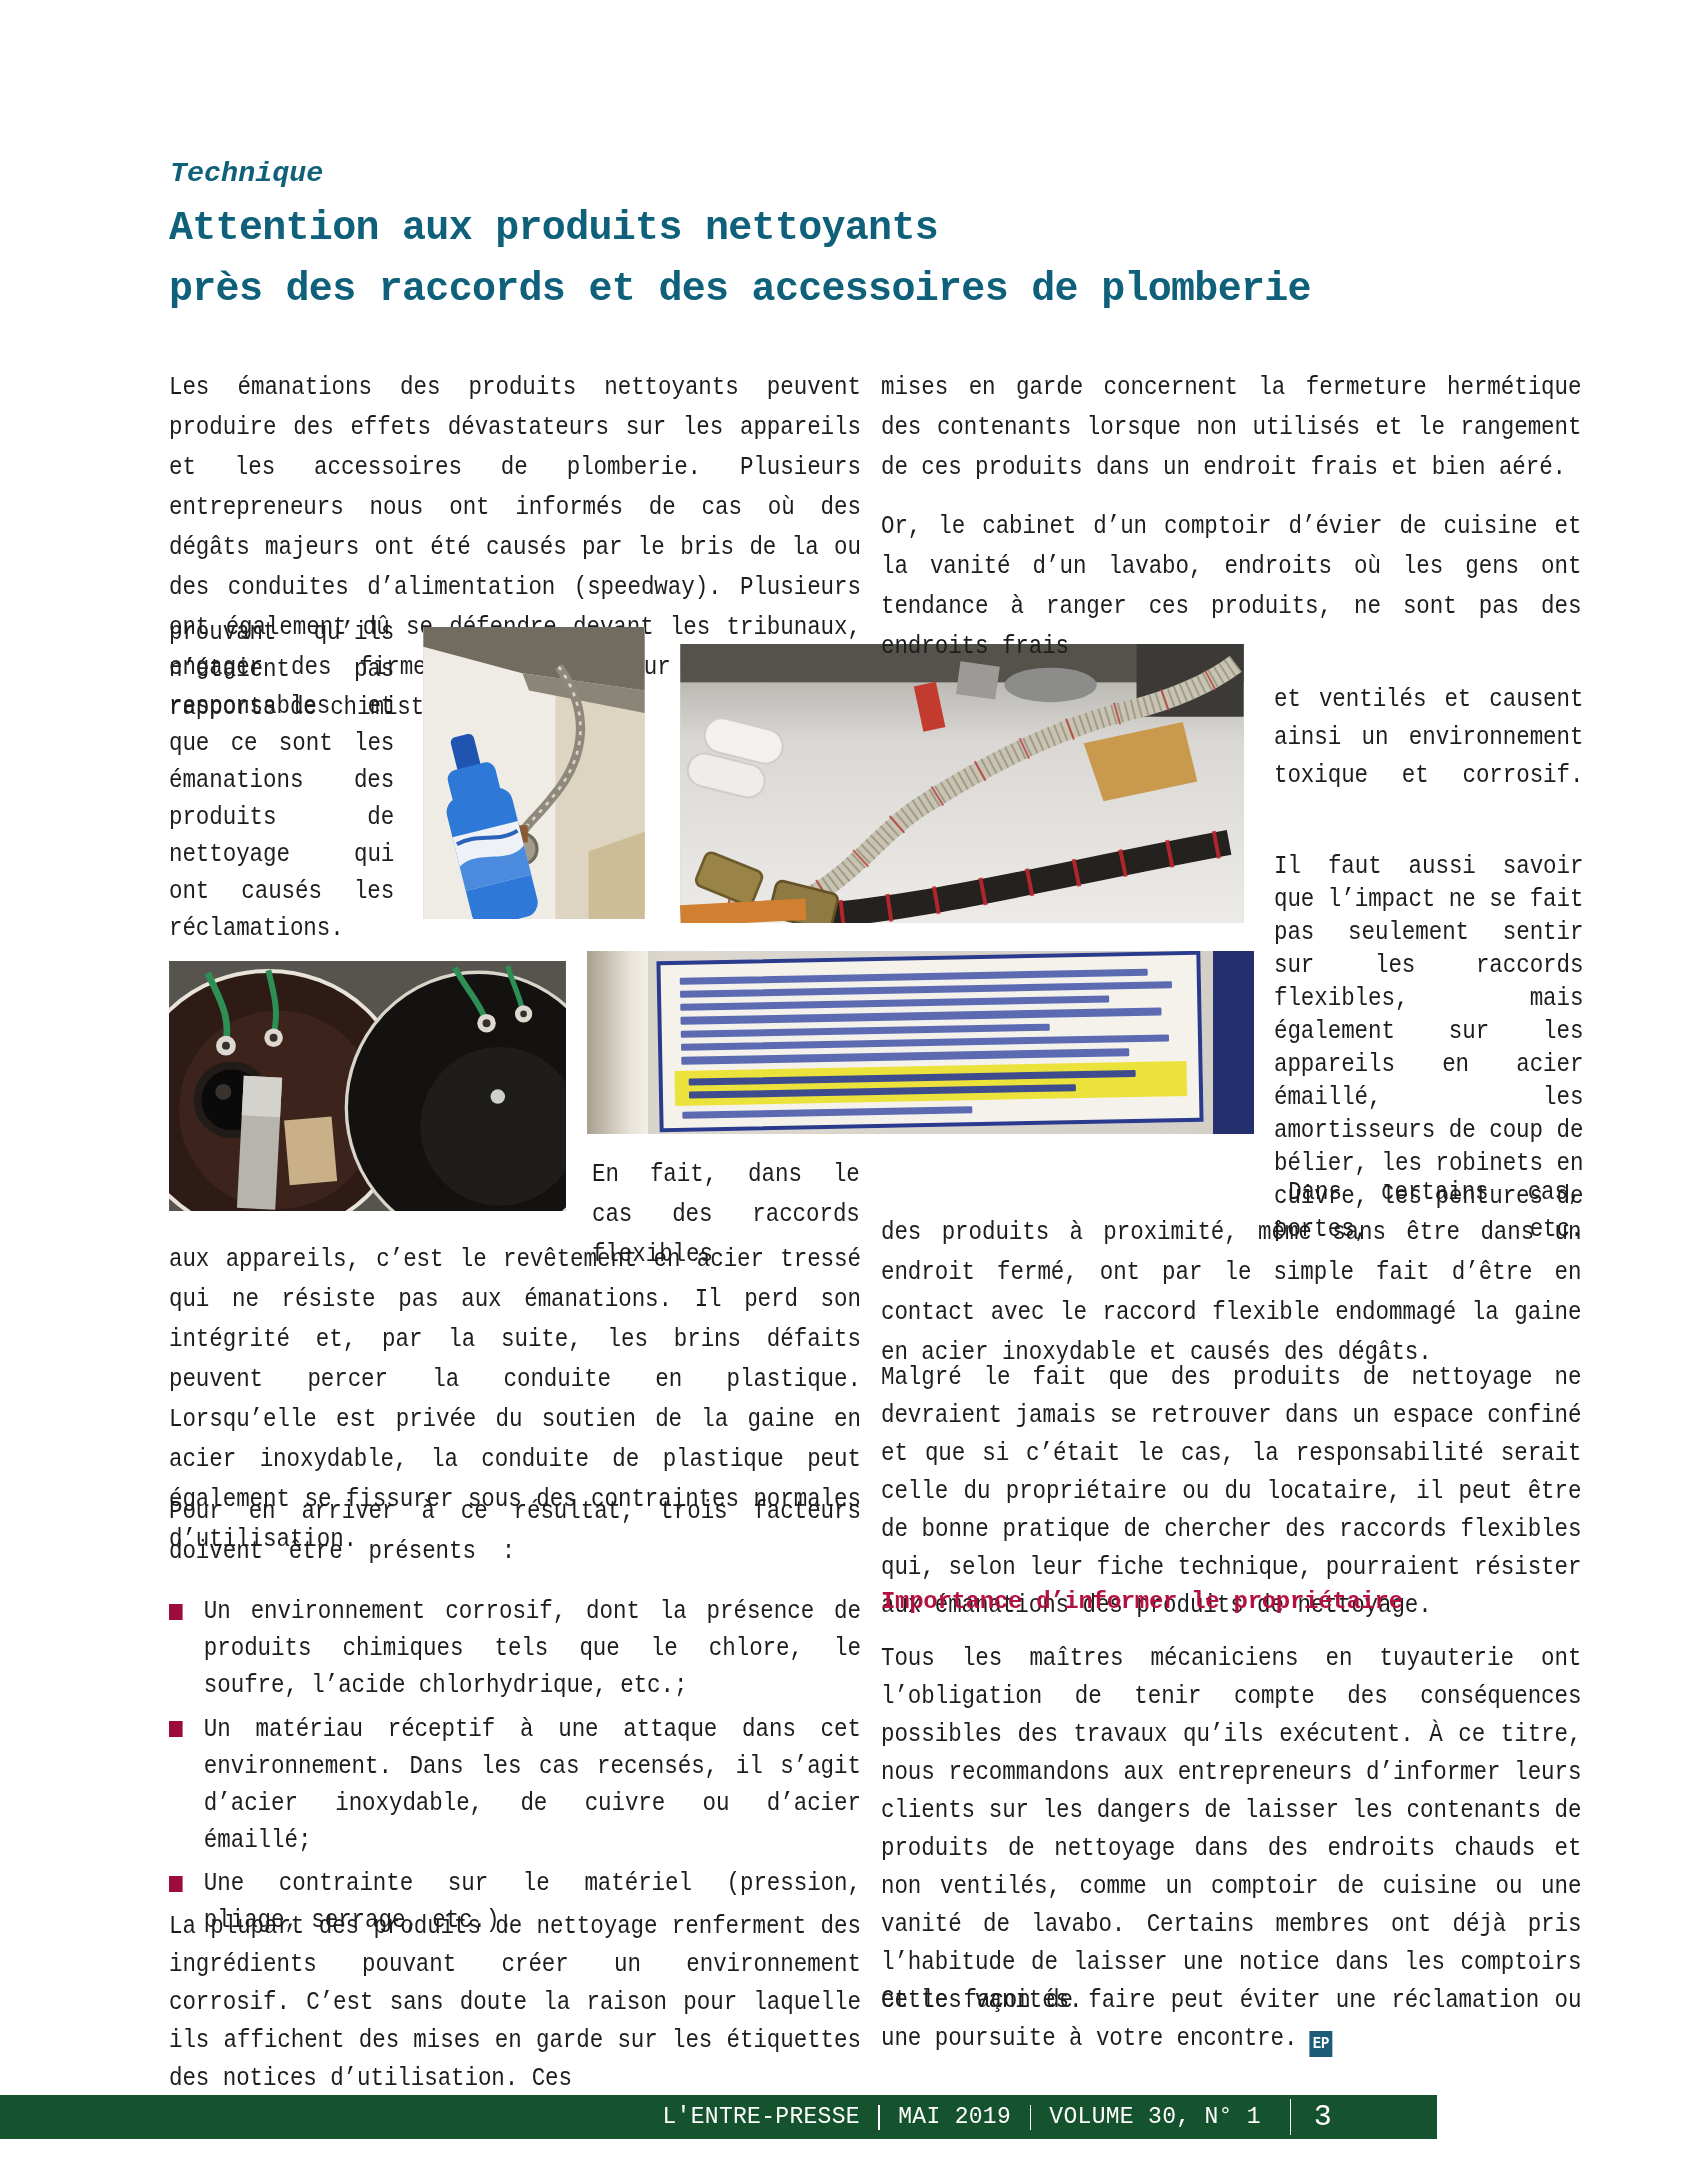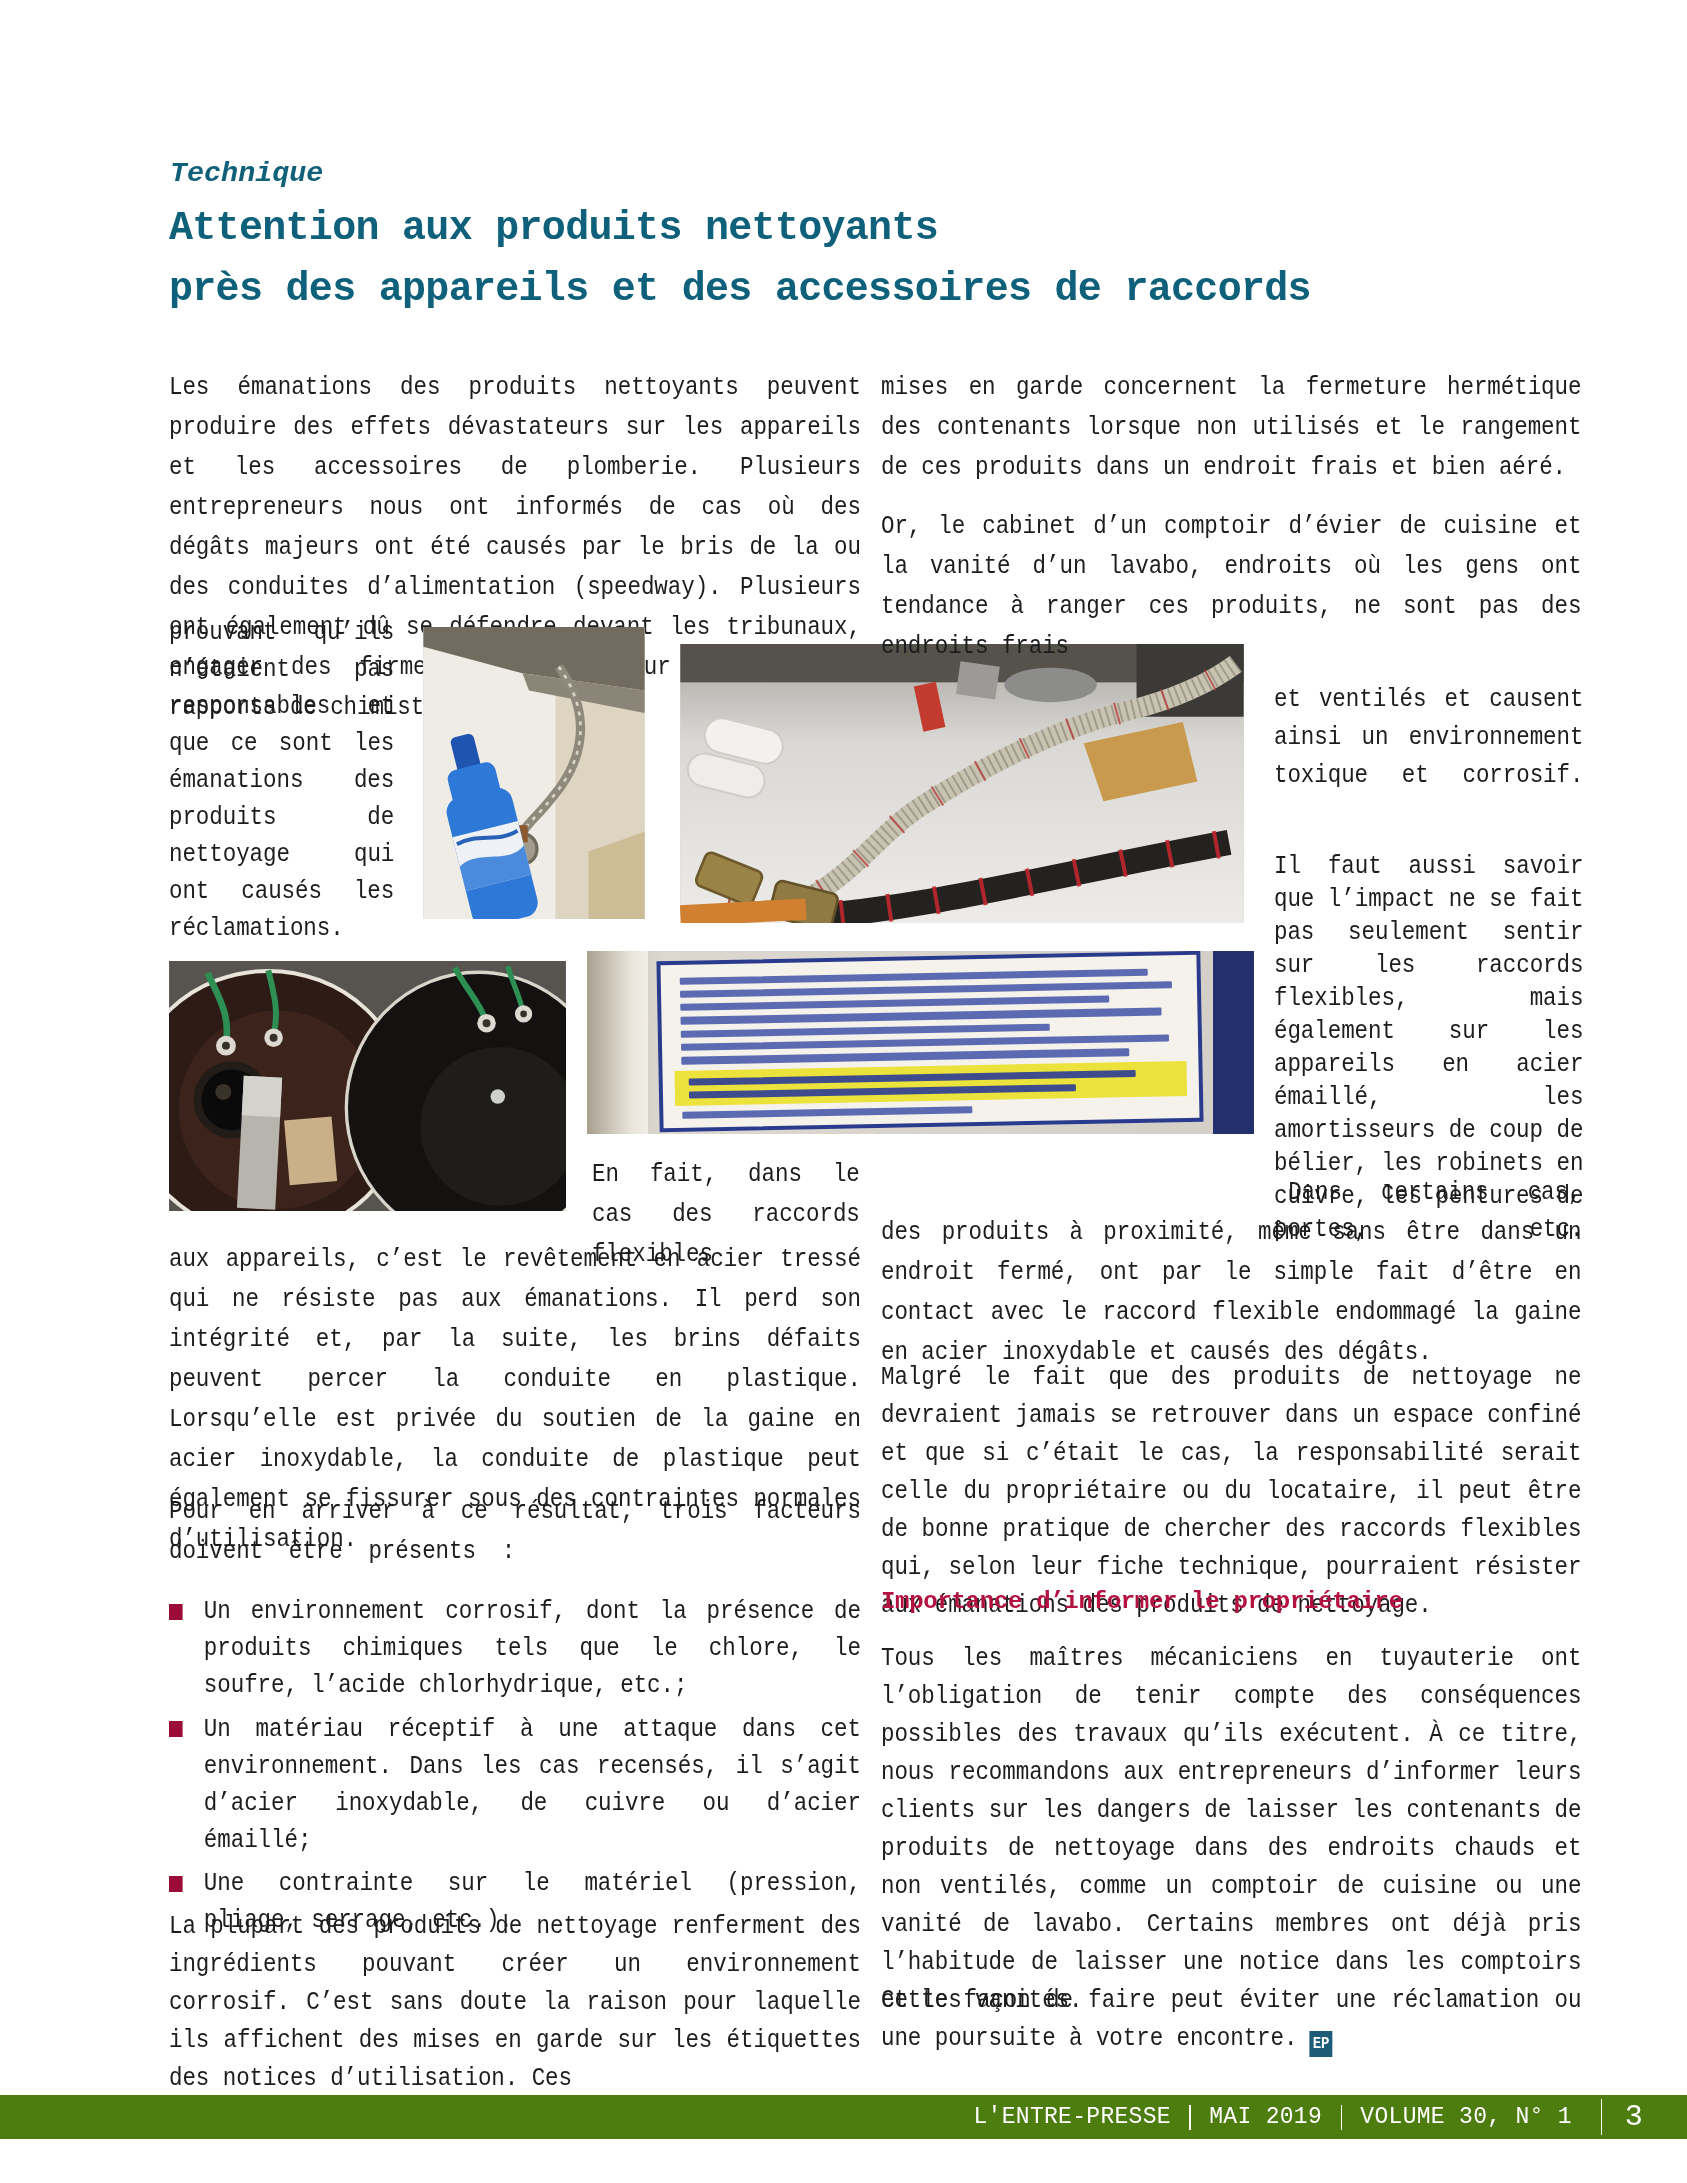--- a/index.html
+++ b/index.html
@@ -36,37 +36,37 @@
   .label-photo{background:linear-gradient(90deg,#c9c4ba,#dcd8cf 12%,#d3cfc6);}
   .container-edge{position:absolute;left:0;top:0;width:61px;height:100%;
                   background:linear-gradient(90deg,#a89f8f,#e8e3d8 70%,#f2efe8);}
   .label-card{position:absolute;left:71px;right:52px;top:5.3px;bottom:6.6px;background:#f4f2ea;
               border:4px solid #2a3a8c;transform:rotate(-1.1deg);overflow:hidden;padding:6.6px 9.3px;}
   .ln{height:7.3px;background:#3b4ca6;opacity:.82;margin:6px 9.3px 0 9.3px;border-radius:1.3px;}
   .yellow-band{margin:6.6px 2.6px 0 2.6px;background:#ece23c;padding:1.3px 5.3px 6.6px 5.3px;}
   .yellow-band .ln{background:#2b3c96;opacity:.9;}
   .blue-strip{position:absolute;right:0;top:0;width:41px;height:100%;background:#24306e;}
 
-  .footer-bar{position:absolute;left:0;top:2095px;width:1687px;height:44px;background:#4d7c0f;
-              display:flex;align-items:center;justify-content:flex-end;padding-right:44px;box-sizing:border-box;
+  .footer-bar{position:absolute;left:0;top:2095px;width:1437px;height:44px;background:#14532d;
+              display:flex;align-items:center;justify-content:flex-end;padding-right:105px;box-sizing:border-box;
               color:#ffffff;font-size:23px;letter-spacing:0.3px;}
   .footer-bar .seg{white-space:nowrap;}
   .fsep{width:1.3px;height:25px;background:#ffffff;margin:0 18.5px;}
   .fsep.tall{height:36px;margin:0 22.5px 0 29px;}
   .page-num{font-size:30px;font-weight:400;}
 </style>
 </head>
 <body>
 
 <div class="page">
 
   <div class="kicker">Technique</div>
   <div class="title">
     <div>Attention aux produits nettoyants</div>
-    <div>près des appareils et des accessoires de raccords</div>
+    <div>près des raccords et des accessoires de plomberie</div>
   </div>
 
   <div class="para" style="left:169px;top:367px;width:814px;">Les émanations des produits nettoyants peuvent produire des effets dévastateurs sur les appareils et les accessoires de plomberie. Plusieurs entrepreneurs nous ont informés de cas où des dégâts majeurs ont été causés par le bris de la ou des conduites d’alimentation (speedway). Plusieurs ont également dû se défendre devant les tribunaux, engager des firmes d’experts pour rédiger des rapports de chimistes</div>
   <div class="para narrow" style="left:169px;top:614px;width:265px;line-height:37px;">prouvant qu’ils n’étaient pas responsables et que ce sont les émanations des produits de nettoyage qui ont causés les réclamations.</div>
 
   <div class="photo" style="left:423px;top:627px;width:222px;height:292px;">
     <svg width="222" height="292" viewBox="0 0 335 442">
       <rect width="335" height="442" fill="#efece6"></rect>
       <rect x="200" y="0" width="135" height="442" fill="#ddd4c2"></rect>
       <polygon points="0,0 335,0 335,96 150,70 0,30" fill="#726c60"></polygon>

